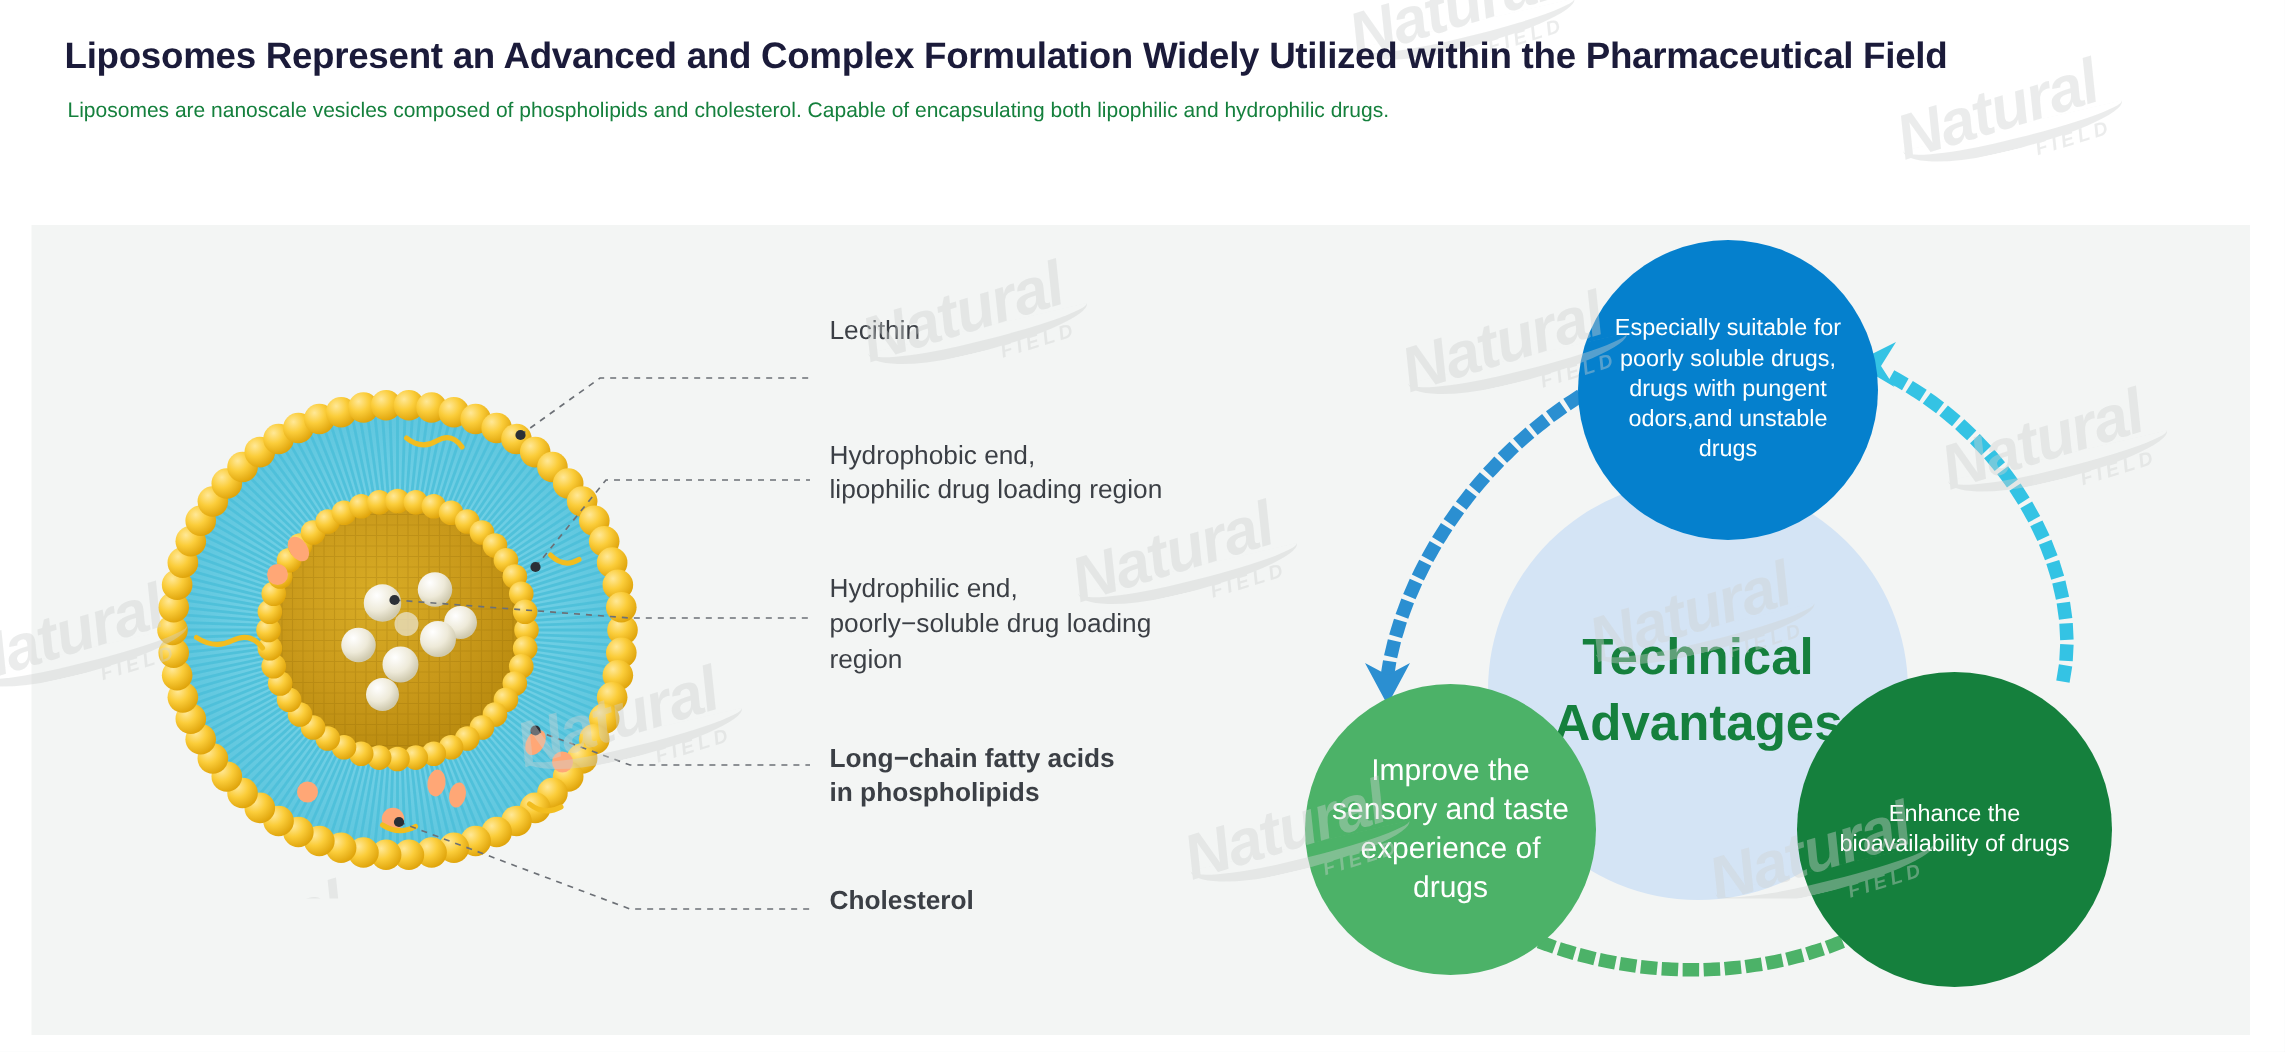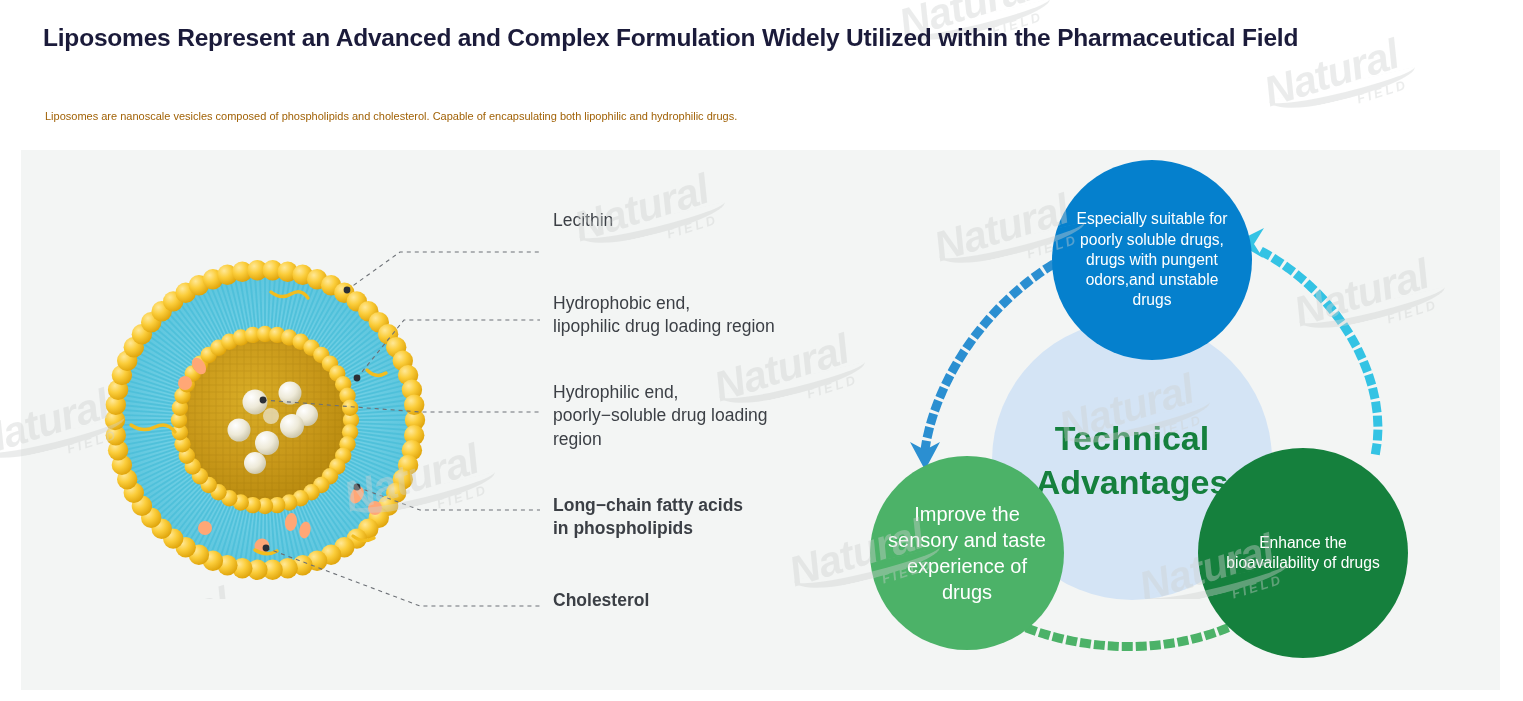--- a/index.html
+++ b/index.html
@@ -37,21 +37,21 @@
   }
 
   
   .title {
     position:absolute; left: 43px; top: 24px;
     font-size: 24.5px; font-weight: 700; color: #1b1b3a;
     letter-spacing: -0.2px; z-index: 50;
   }
   .subtitle {
     position:absolute; left: 45px; top: 64px;
-    font-size: 11px; color: #a16207; line-height: 1.42; z-index: 50; margin-top: 45px;
+    font-size: 14px; color: #15803d; line-height: 1.42; z-index: 50;
   }
 
   
   .panel {
     position:absolute; left: 21px; top: 150px;
     width: 1479px; height: 540px;
     background: #f3f5f4;
     z-index: 5;
   }
 

